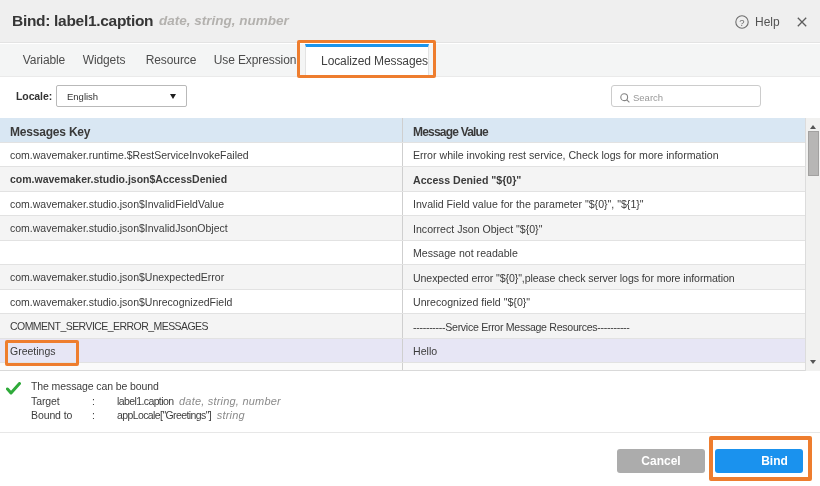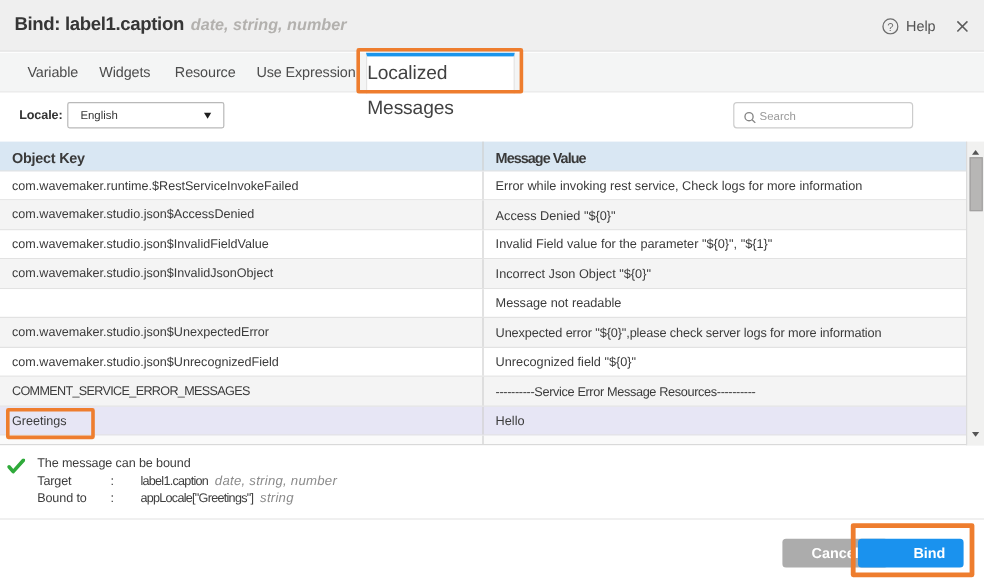--- a/index.html
+++ b/index.html
@@ -11,21 +11,21 @@
 .hdr { position:absolute; left:0; top:0; width:820px; height:43px; background:#efefef; border-bottom:1px solid #e3e3e3; }
 .title { position:absolute; left:12px; top:11.5px; font-size:15.5px; font-weight:bold; color:#363636; letter-spacing:-0.3px; }
 .subtitle { position:absolute; left:159px; top:13px; font-size:13.5px; font-style:italic; color:#b3b1ae; font-weight:bold; }
 .qicon { position:absolute; left:735px; top:15px; width:14px; height:14px; }
 .closex { position:absolute; left:796.5px; top:17px; width:10px; height:10px; }
 
 
 .tabs { position:absolute; left:0; top:44px; width:820px; height:33px; background:#f4f5f5; border-bottom:1px solid #eaeaea; }
 .tab { position:absolute; top:44px; height:33px; line-height:33px; font-size:12px; letter-spacing:-0.1px; color:#4c4c4c; text-align:center; transform:translateX(-50%); white-space:nowrap; }
 .activetab { position:absolute; left:305px; top:44px; width:124px; height:34px; background:#fff; border-top:3px solid #1b95ec; border-left:1px solid #e3e3e3; border-right:1px solid #e3e3e3; }
-.activetab span { display:block; text-align:left; line-height:29px; font-size:16px; letter-spacing:-0.1px; color:#424242; }
+.activetab span { display:block; text-align:right; line-height:29px; font-size:12px; letter-spacing:-0.1px; color:#424242; }
 
 
 .localelbl { position:absolute; left:16px; top:90px; font-size:10.5px; font-weight:bold; letter-spacing:-0.1px; color:#333; }
 .select { position:absolute; left:56px; top:85px; width:131px; height:22px; border:1px solid #b9b9b9; border-radius:2px; background:#fff; }
 .select .txt { position:absolute; left:10px; top:4.5px; font-size:9.5px; color:#333; }
 .select .arr { position:absolute; right:10px; top:8px; width:0; height:0; border-left:3.5px solid transparent; border-right:3.5px solid transparent; border-top:5.5px solid #1e1e1e; }
 .search { position:absolute; left:611px; top:85px; width:150px; height:22px; border:1px solid #cccccc; border-radius:3px; background:#fff; }
 .search .ph { position:absolute; left:21px; top:6px; font-size:9.5px; color:#989898; }
 
 
@@ -47,21 +47,21 @@
 .sthumb { position:absolute; left:2px; top:13px; width:11px; height:45px; background:#b7b6b5; border:1px solid #a2a1a0; }
 .sarr-up { position:absolute; left:4px; top:7px; width:0; height:0; border-left:3.5px solid transparent; border-right:3.5px solid transparent; border-bottom:4.5px solid #555; }
 .sarr-dn { position:absolute; left:4px; bottom:7px; width:0; height:0; border-left:3.5px solid transparent; border-right:3.5px solid transparent; border-top:4.5px solid #555; }
 .chk { position:absolute; left:6px; top:382px; width:15px; height:13px; }
 .iline { position:absolute; font-size:10.5px; letter-spacing:-0.1px; color:#3d3d3d; white-space:nowrap; }
 .ital { font-style:italic; color:#8b8b8b; font-size:11px; letter-spacing:0.2px; }
 
 
 .footer { position:absolute; left:0; top:432px; width:820px; height:54px; background:#fff; border-top:1px solid #e7e7e7; }
 .btn { position:absolute; top:449px; width:88px; height:24px; border-radius:3px; color:#fff; font-size:12px; font-weight:bold; text-align:center; line-height:24px; }
-.btn-cancel { left:652px; background:#acacac; }
+.btn-cancel { left:617px; background:#acacac; }
 .btn-bind { left:715px; background:#1a92ee;padding-left:31px; }
 
 
 .orange { position:absolute; border:3px solid #ee7d2e; border-radius:2px; background:transparent; z-index:10; }
 </style>
 </head>
 <body>
 
 <div class="hdr"></div>
 <div class="title">Bind: label1.caption</div>
@@ -93,29 +93,29 @@
   <svg style="position:absolute;left:8px;top:6.5px;" width="10" height="10" viewBox="0 0 10 10">
       <circle cx="4.2" cy="4.2" r="3.4" fill="none" stroke="#848484" stroke-width="1.1"></circle>
       <line x1="6.8" y1="6.8" x2="9.4" y2="9.4" stroke="#848484" stroke-width="1.1"></line>
     </svg>
   <span class="ph">Search</span>
 </div>
 
 <div class="tbl">
   <div class="trow thead rb" style="top:0px;">
       <div class="c1"></div>
-      <span class="t1">Object Key</span>
+      <span class="t1">Messages Key</span>
       <span class="t2">Message Value</span>
     </div>
   <div class="trow odd rb" style="top:24.5px;">
       <div class="c1"></div>
       <span class="t1">com.wavemaker.runtime.$RestServiceInvokeFailed</span>
       <span class="t2">Error while invoking rest service, Check logs for more information</span>
     </div>
-  <div class="trow even rb" style="top:49px;">
+  <div class="trow even rb" style="top:49px;font-weight:bold;">
       <div class="c1"></div>
       <span class="t1">com.wavemaker.studio.json$AccessDenied</span>
       <span class="t2">Access Denied "${0}"</span>
     </div>
   <div class="trow odd rb" style="top:73.5px;">
       <div class="c1"></div>
       <span class="t1">com.wavemaker.studio.json$InvalidFieldValue</span>
       <span class="t2">Invalid Field value for the parameter "${0}", "${1}"</span>
     </div>
   <div class="trow even rb" style="top:98px;">

